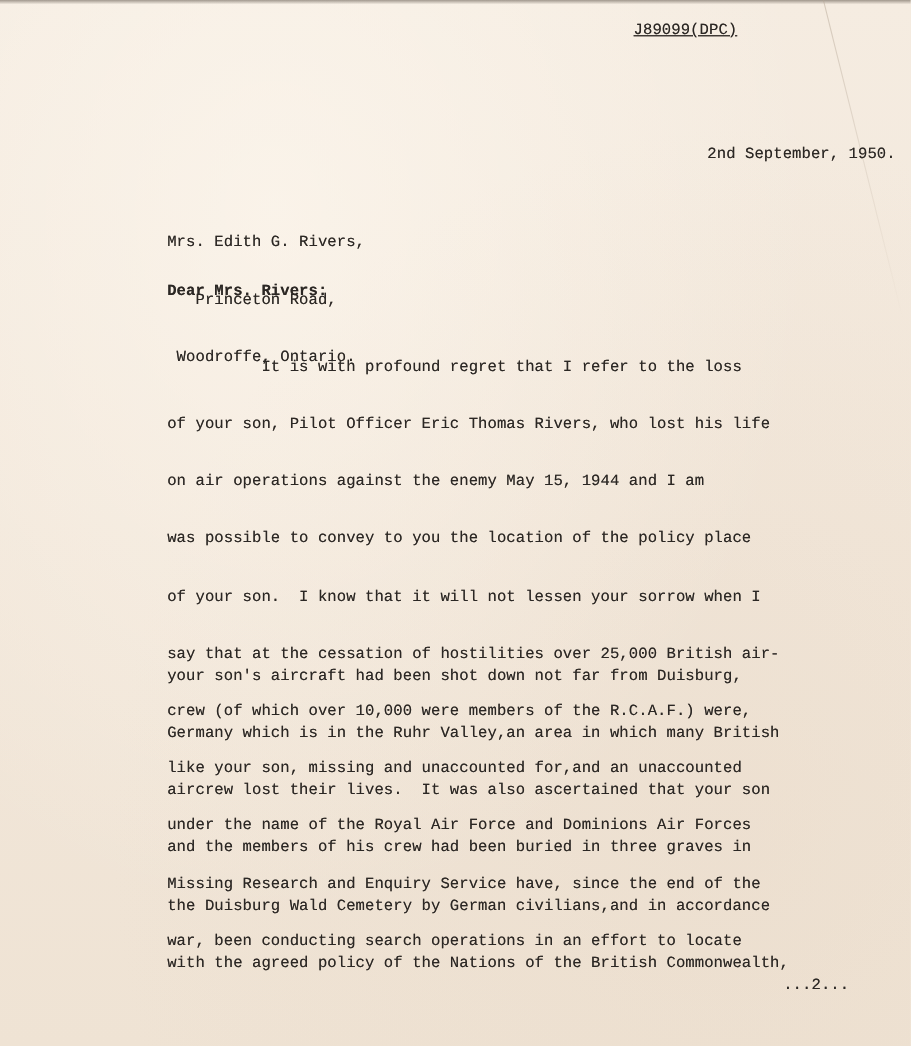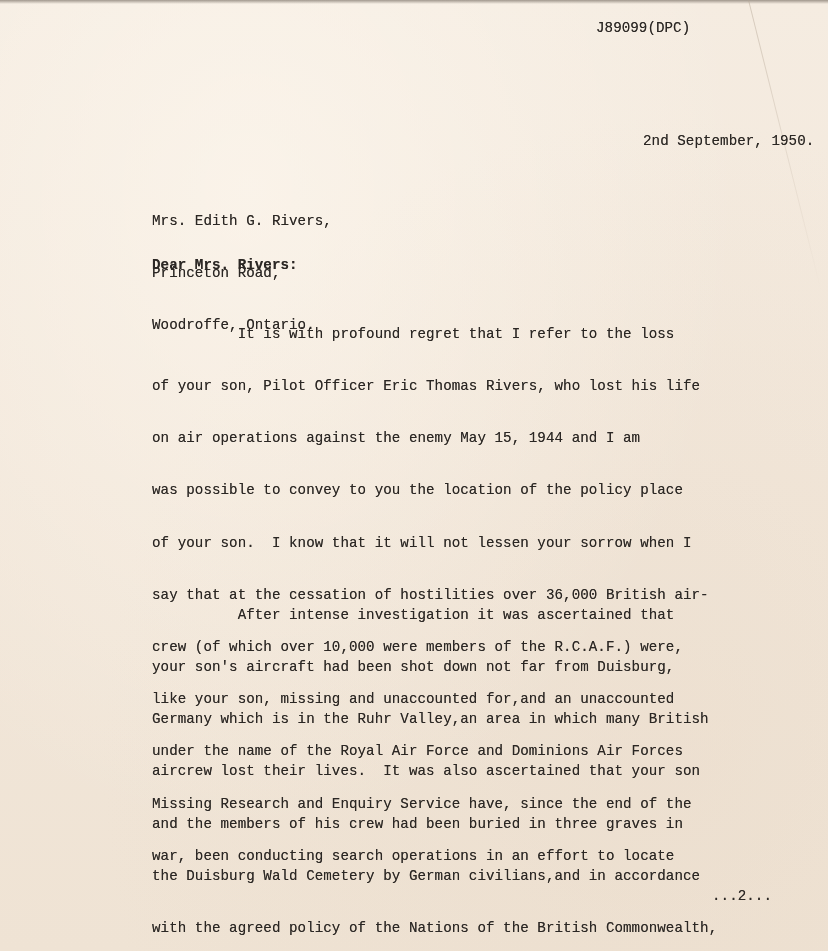--- a/index.html
+++ b/index.html
@@ -41,33 +41,34 @@
     }
     .typed {
       position: absolute;
       font-size: 14.2px;
       line-height: 17.4px;
       white-space: pre;
       letter-spacing: 0.05px;
       text-shadow: 0 0 0.4px rgba(40,35,30,0.6);
     }
     .ref {
-      left: 596px;
+      left: 576px;
       top: 20px;
+      text-decoration: underline;
     }
     .date {
       left: 631px;
       top: 133px;
       margin-left: 12px;
     }
     .address {
       left: 152px;
       top: 178px;
     }
-    .address div { height: 17.4px; }
+    .address div { height: 17.4px; text-align: center; }
     .salutation {
       left: 152px;
       top: 257px;
       font-weight: bold;
     }
     .para1 {
       left: 152px;
       top: 291px;
     }
     .para2 {
@@ -98,33 +99,32 @@
   </div>
 
   <div class="typed salutation">Dear Mrs. Rivers:</div>
 
   <div class="typed para para1">
     <div>          It is with profound regret that I refer to the loss</div>
     <div>of your son, Pilot Officer Eric Thomas Rivers, who lost his life</div>
     <div>on air operations against the enemy May 15, 1944 and I am</div>
     <div>was possible to convey to you the location of the policy place</div>
     <div>of your son.  I know that it will not lessen your sorrow when I</div>
-    <div>say that at the cessation of hostilities over 36,000 British air-</div>
+    <div>say that at the cessation of hostilities over 25,000 British air-</div>
     <div>crew (of which over 10,000 were members of the R.C.A.F.) were,</div>
     <div>like your son, missing and unaccounted for,and an unaccounted</div>
     <div>under the name of the Royal Air Force and Dominions Air Forces</div>
     <div>Missing Research and Enquiry Service have, since the end of the</div>
     <div>war, been conducting search operations in an effort to locate</div>
     
     
     
   </div>
 
   <div class="typed para para2">
-    <div>          After intense investigation it was ascertained that</div>
     <div>your son's aircraft had been shot down not far from Duisburg,</div>
     <div>Germany which is in the Ruhr Valley,an area in which many British</div>
     <div>aircrew lost their lives.  It was also ascertained that your son</div>
     <div>and the members of his crew had been buried in three graves in</div>
     <div>the Duisburg Wald Cemetery by German civilians,and in accordance</div>
     <div>with the agreed policy of the Nations of the British Commonwealth,</div>
     
     
     
     

